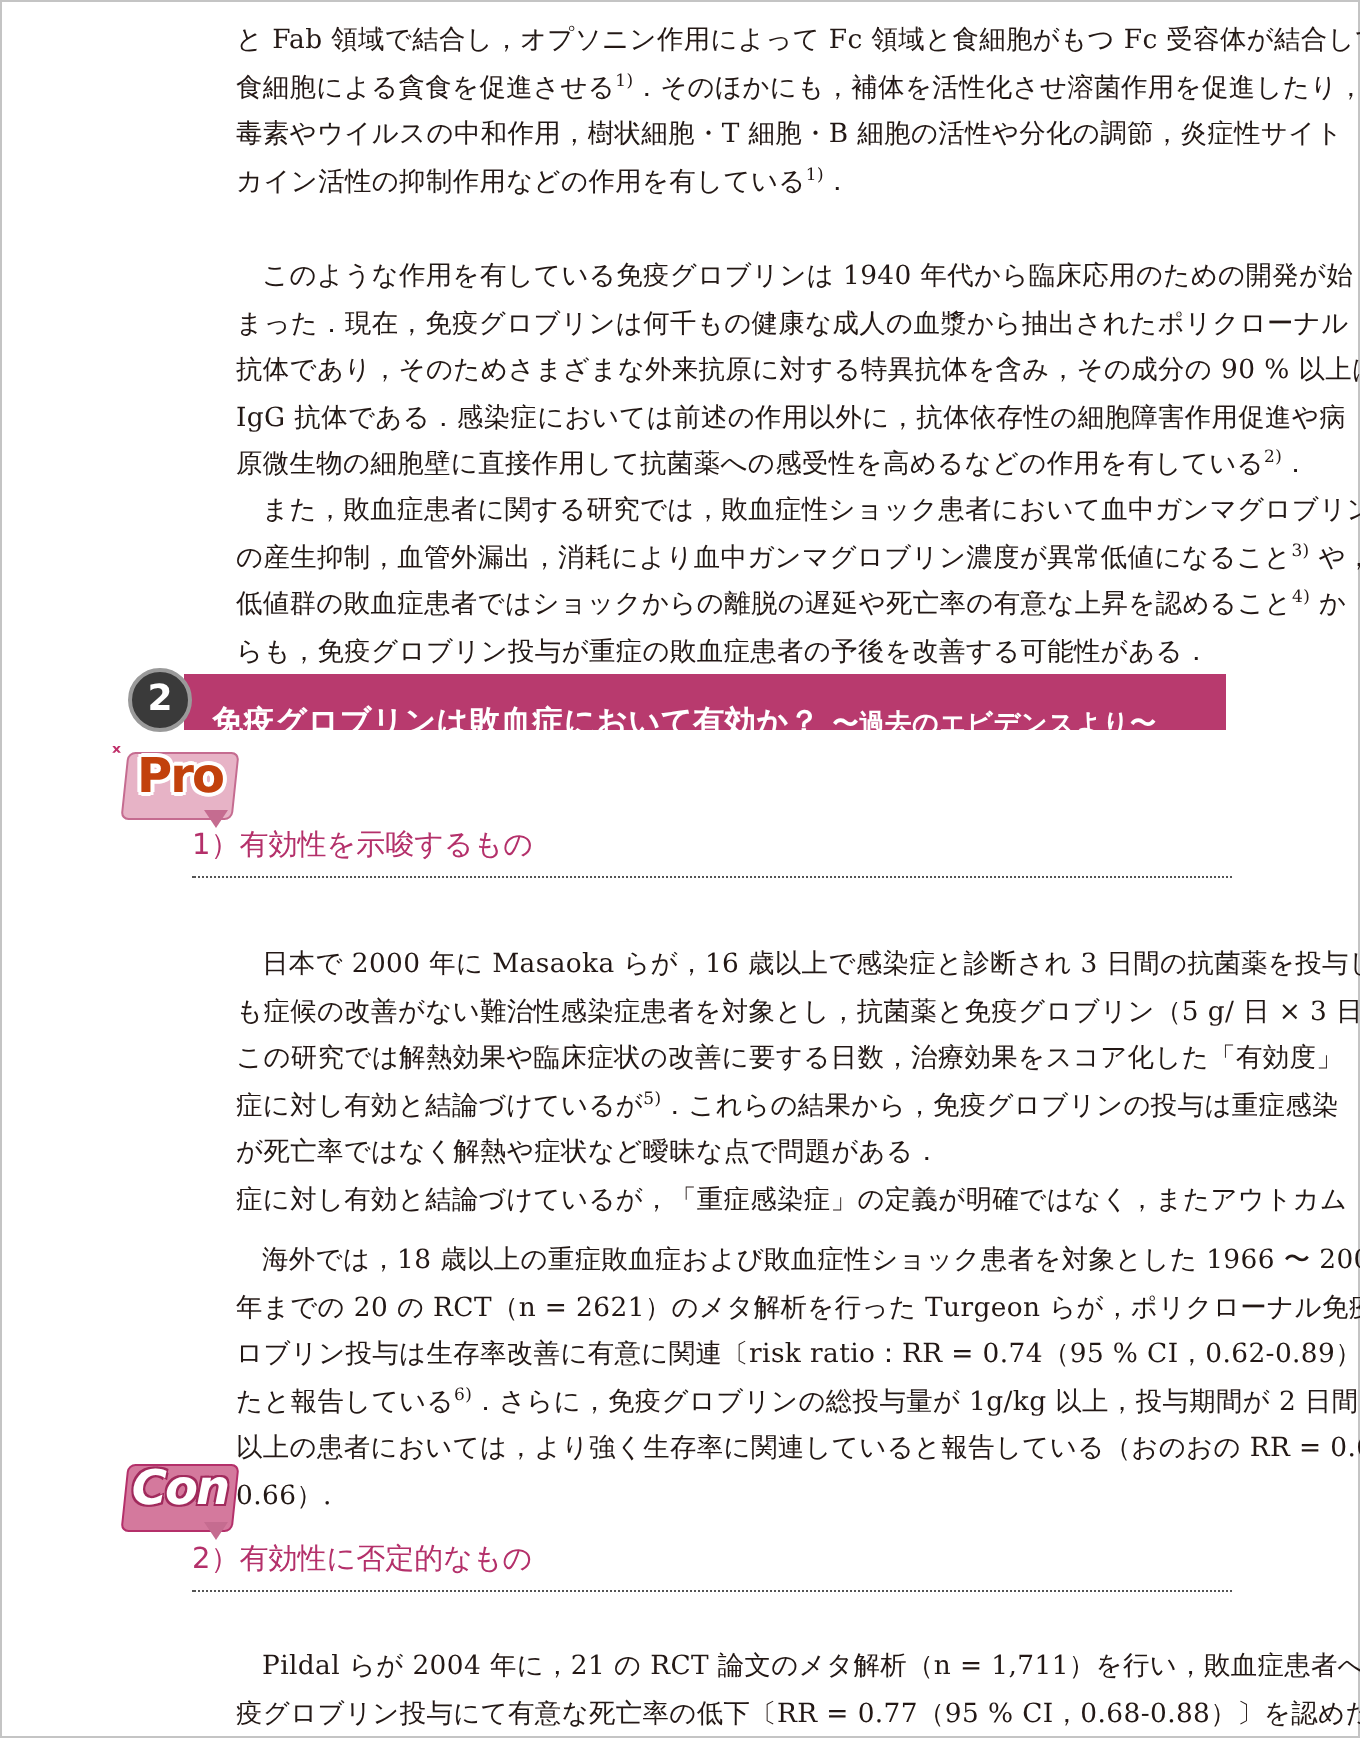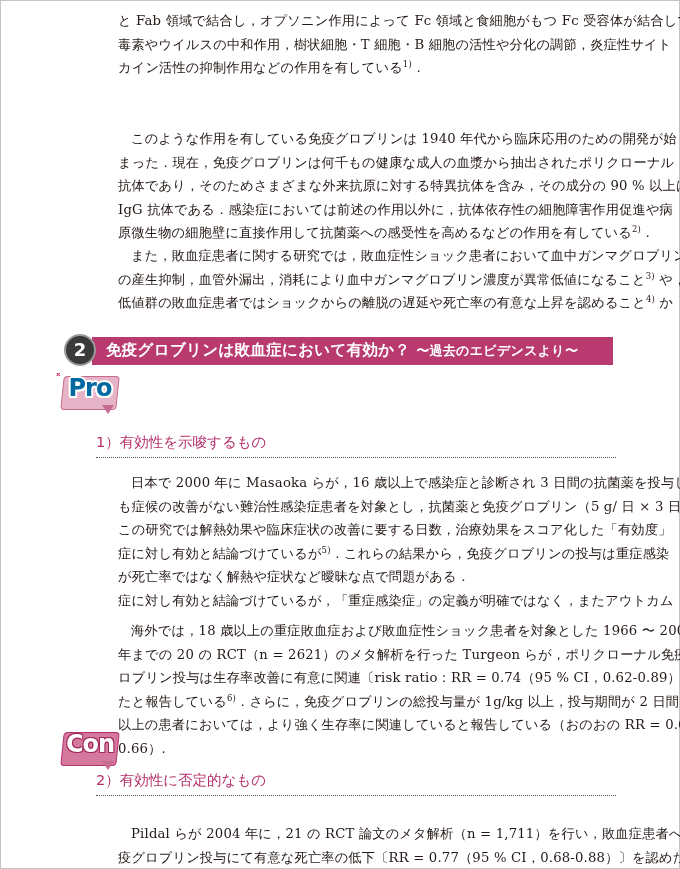--- a/index.html
+++ b/index.html
@@ -22,21 +22,21 @@
   .para .indent { padding-left: 13px; margin-top: 24px; }
   sup { font-size: 8.5px; vertical-align: 5px; line-height: 0; }
   .tag { color: #c0306a; font-size: 8px; vertical-align: 5px; }
 
   
   .sec-bar {
     position: absolute; left: 92px; top: 337px; width: 521px; height: 28px;
     background: #b83a6e;
   }
   .sec-title {
-    position: absolute; left: 105px; top: 336px; height: 28px; line-height: 28px;
+    position: absolute; left: 105px; top: 348px; height: 28px; line-height: 28px;
     color: #ffffff; font-family: Liberation Sans, sans-serif;
     font-size: 15.5px; font-weight: bold; white-space: nowrap; letter-spacing: 0.3px;
   }
   .sec-title .sub { font-size: 13px; font-weight: bold; margin-left: 6px; }
   .sec-num {
     position: absolute; left: 64px; top: 334px; width: 32px; height: 32px;
     border-radius: 50%; background: #3a3a3a; border: 2px solid #9a9a9a;
     box-sizing: border-box;
     color: #fff; font-family: "DejaVu Sans", "Liberation Sans", sans-serif;
     font-weight: bold; font-size: 18px; line-height: 28px; text-align: center;
@@ -52,78 +52,80 @@
     transform: skewX(-6deg);
   }
   .badge .tail {
     position: absolute; left: 44px; top: 33px; width: 0; height: 0;
     border-left: 6px solid transparent; border-right: 6px solid transparent;
     border-top: 9px solid #c56c90;
   }
   .badge .label {
     position: absolute; left: 7px; top: 2px; width: 50px; text-align: center;
     font-family: "DejaVu Sans", "Liberation Sans", sans-serif;
-    font-weight: bold; font-size: 24px; color: #0369a1;
+    font-weight: bold; font-size: 24px; color: #c2410c;
     text-shadow: 2px 0 0 #fff, -2px 0 0 #fff, 0 2px 0 #fff, 0 -2px 0 #fff,
                  1.5px 1.5px 0 #fff, -1.5px -1.5px 0 #fff, 1.5px -1.5px 0 #fff, -1.5px 1.5px 0 #fff;
     letter-spacing: -1px;
   }
   .badge .spark {
     position: absolute; left: -2px; top: -2px; color: #c0306a; font-size: 11px;
     font-family: "DejaVu Sans", sans-serif; font-weight: bold;
   }
   .badge.con .bubble { background: #d4799d; border-color: #b4306a; }
-  .badge.con .label { color: #ffffff; text-shadow: 1px 1px 0 #a12a5c, -1px -1px 0 #a12a5c, 1px -1px 0 #a12a5c, -1px 1px 0 #a12a5c; }
+  .badge.con .label { color: #ffffff; text-shadow: 1px 1px 0 #a12a5c, -1px -1px 0 #a12a5c, 1px -1px 0 #a12a5c, -1px 1px 0 #a12a5c; font-style: italic; }
 
   .subhead {
     position: absolute; left: 96px; width: 520px; height: 26px;
     font-family: "DejaVu Sans", "Liberation Sans", sans-serif;
     font-size: 14.5px; color: #b4306a; line-height: 22px;
     border-bottom: 1.5px dotted #555;
   }
 </style>
 </head>
 <body>
 
 <div class="frame"></div>
 
 <div class="para" style="top:9px;">
   <span class="line">と Fab 領域で結合し，オプソニン作用によって Fc 領域と食細胞がもつ Fc 受容体が結合して</span>
+  <span class="line"><span>食細胞による貪食を促進させる</span><sup>1)</sup><span>．そのほかにも，補体を活性化させ溶菌作用を促進したり，</span></span>
   <span class="line">毒素やウイルスの中和作用，樹状細胞・T 細胞・B 細胞の活性や分化の調節，炎症性サイト</span>
   <span class="line"><span>カイン活性の抑制作用などの作用を有している</span><sup>1)</sup><span>．</span></span>
 </div>
 
 <div class="para" style="top:103px;">
   <span class="line indent">このような作用を有している免疫グロブリンは 1940 年代から臨床応用のための開発が始</span>
   <span class="line">まった．現在，免疫グロブリンは何千もの健康な成人の血漿から抽出されたポリクローナル</span>
   <span class="line">抗体であり，そのためさまざまな外来抗原に対する特異抗体を含み，その成分の 90 % 以上は</span>
   <span class="line">IgG 抗体である．感染症においては前述の作用以外に，抗体依存性の細胞障害作用促進や病</span>
   <span class="line"><span>原微生物の細胞壁に直接作用して抗菌薬への感受性を高めるなどの作用を有している</span><sup>2)</sup><span>．</span></span>
 </div>
 
 <div class="para" style="top:220px;">
   <span class="line indent">また，敗血症患者に関する研究では，敗血症性ショック患者において血中ガンマグロブリン</span>
   <span class="line"><span>の産生抑制，血管外漏出，消耗により血中ガンマグロブリン濃度が異常低値になること</span><sup>3)</sup><span> や，</span></span>
   <span class="line"><span>低値群の敗血症患者ではショックからの離脱の遅延や死亡率の有意な上昇を認めること</span><sup>4)</sup><span> か</span></span>
+  <span class="line">らも，免疫グロブリン投与が重症の敗血症患者の予後を改善する可能性がある．</span>
 </div>
 
 <div class="sec-bar" style="background: rgb(184, 58, 110);"></div>
 <div class="sec-num">2</div>
 <div class="sec-title" style="left:106px;">
   <span>免疫グロブリンは敗血症において有効か？</span><span class="sub">〜過去のエビデンスより〜</span>
 </div>
 
 <div class="badge pro" style="left:58px; top:372px;">
   <div class="bubble"></div>
   <div class="tail"></div>
   <div class="spark">ˣ</div>
   <div class="label">Pro</div>
 </div>
 
-<div class="subhead" style="top:412px;margin-top:19px;">
+<div class="subhead" style="top:412px;">
   <span>1）有効性を示唆するもの</span>
 </div>
 
 <div class="para" style="top:447px;">
   <span class="line indent">日本で 2000 年に Masaoka らが，16 歳以上で感染症と診断され 3 日間の抗菌薬を投与して</span>
   <span class="line">も症候の改善がない難治性感染症患者を対象とし，抗菌薬と免疫グロブリン（5 g/ 日 × 3 日</span>
   <span class="line">この研究では解熱効果や臨床症状の改善に要する日数，治療効果をスコア化した「有効度」</span>
   <span class="line"><span>症に対し有効と結論づけているが</span><sup>5)</sup><span>．これらの結果から，免疫グロブリンの投与は重症感染</span></span>
   <span class="line">が死亡率ではなく解熱や症状など曖昧な点で問題がある．</span>
   <span class="line">症に対し有効と結論づけているが，「重症感染症」の定義が明確ではなく，またアウトカム</span>

